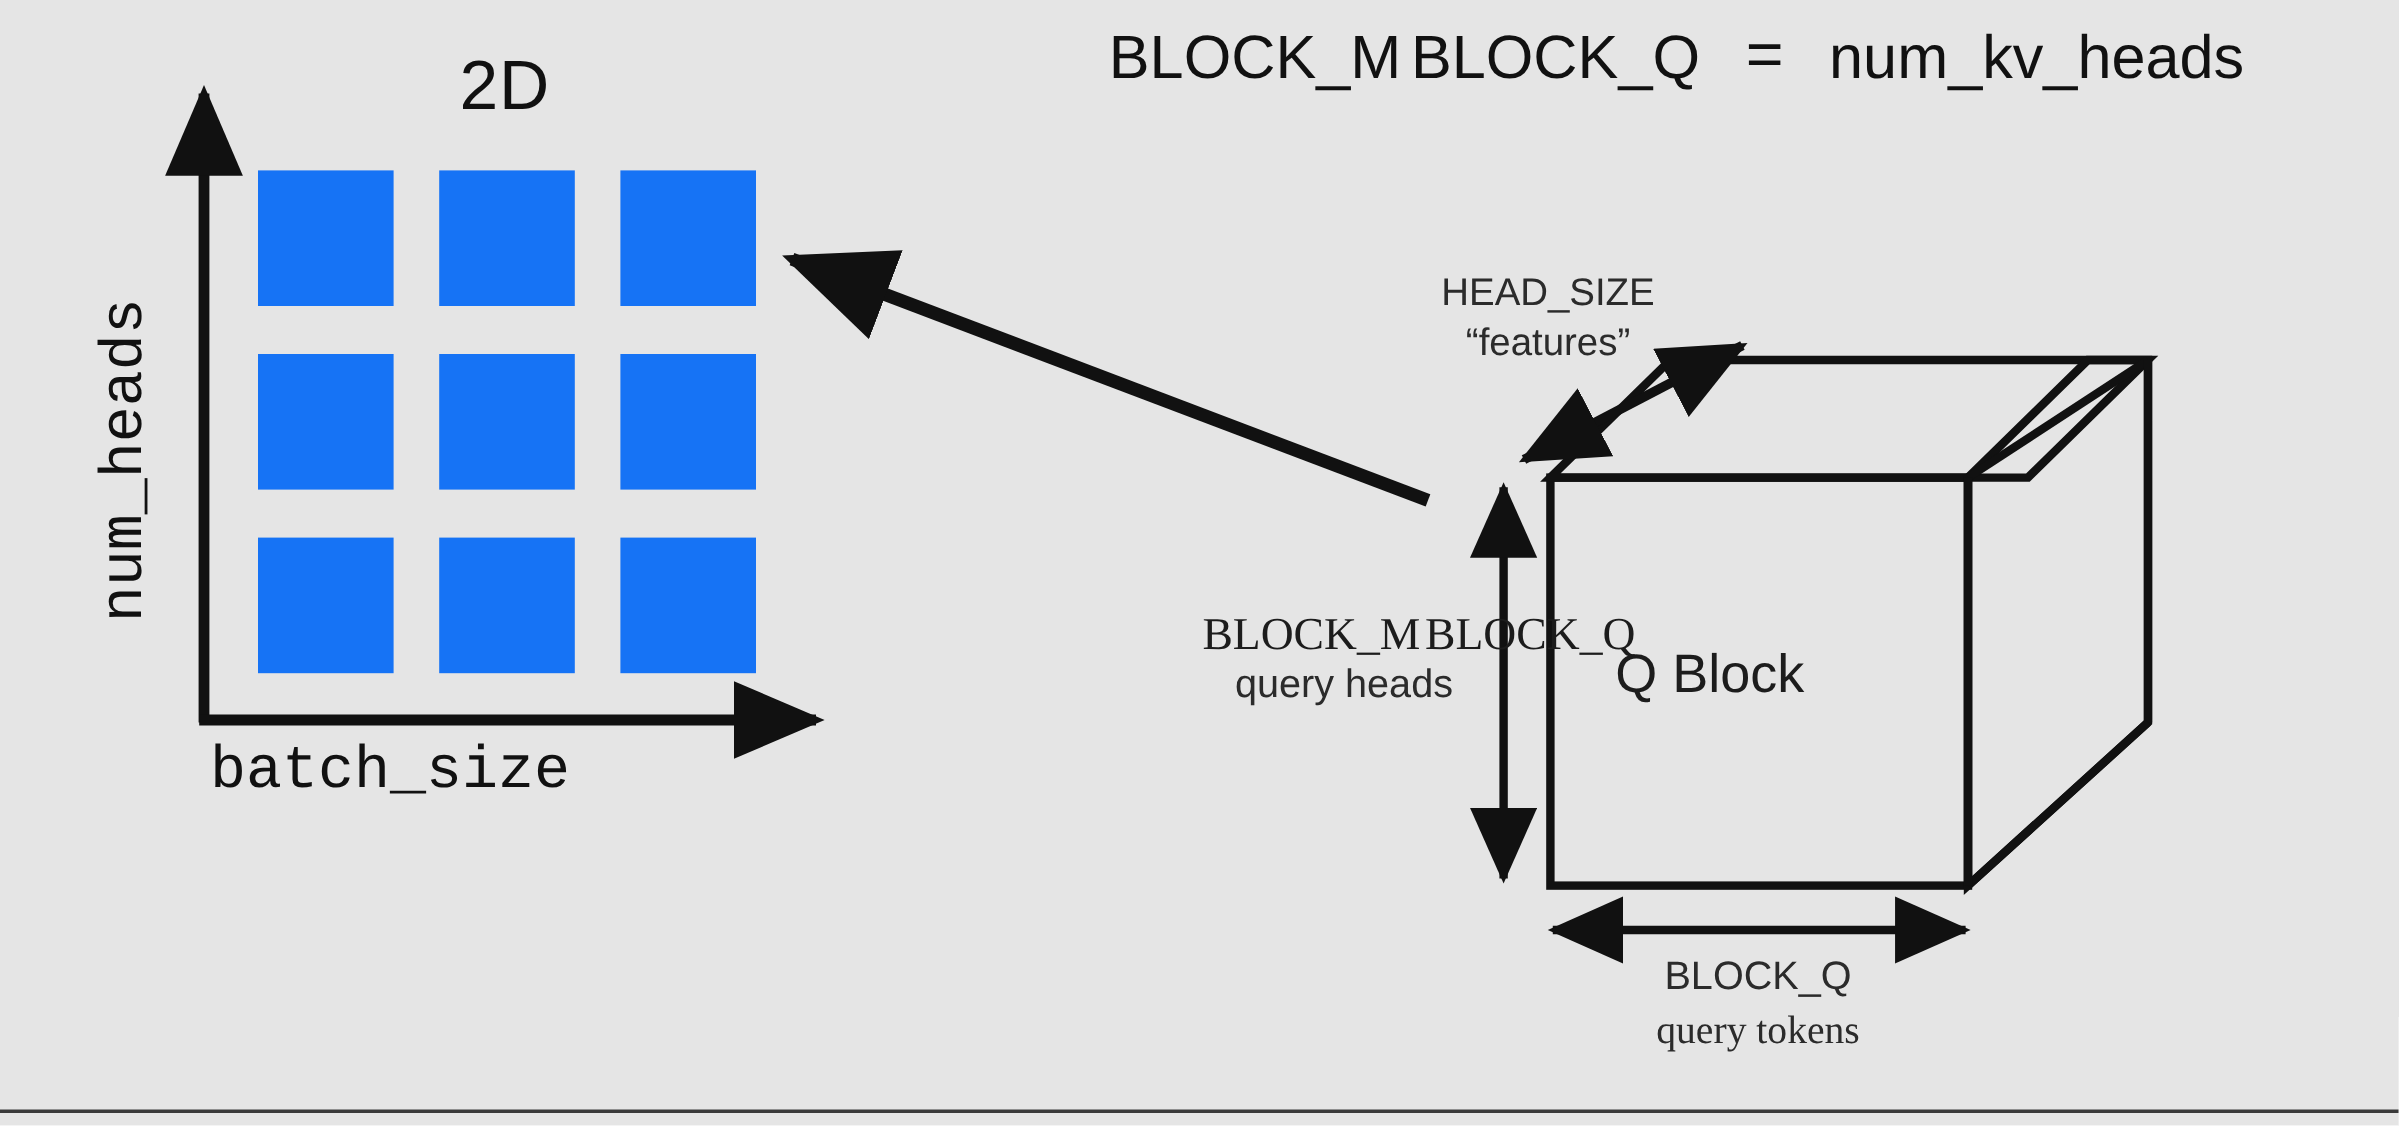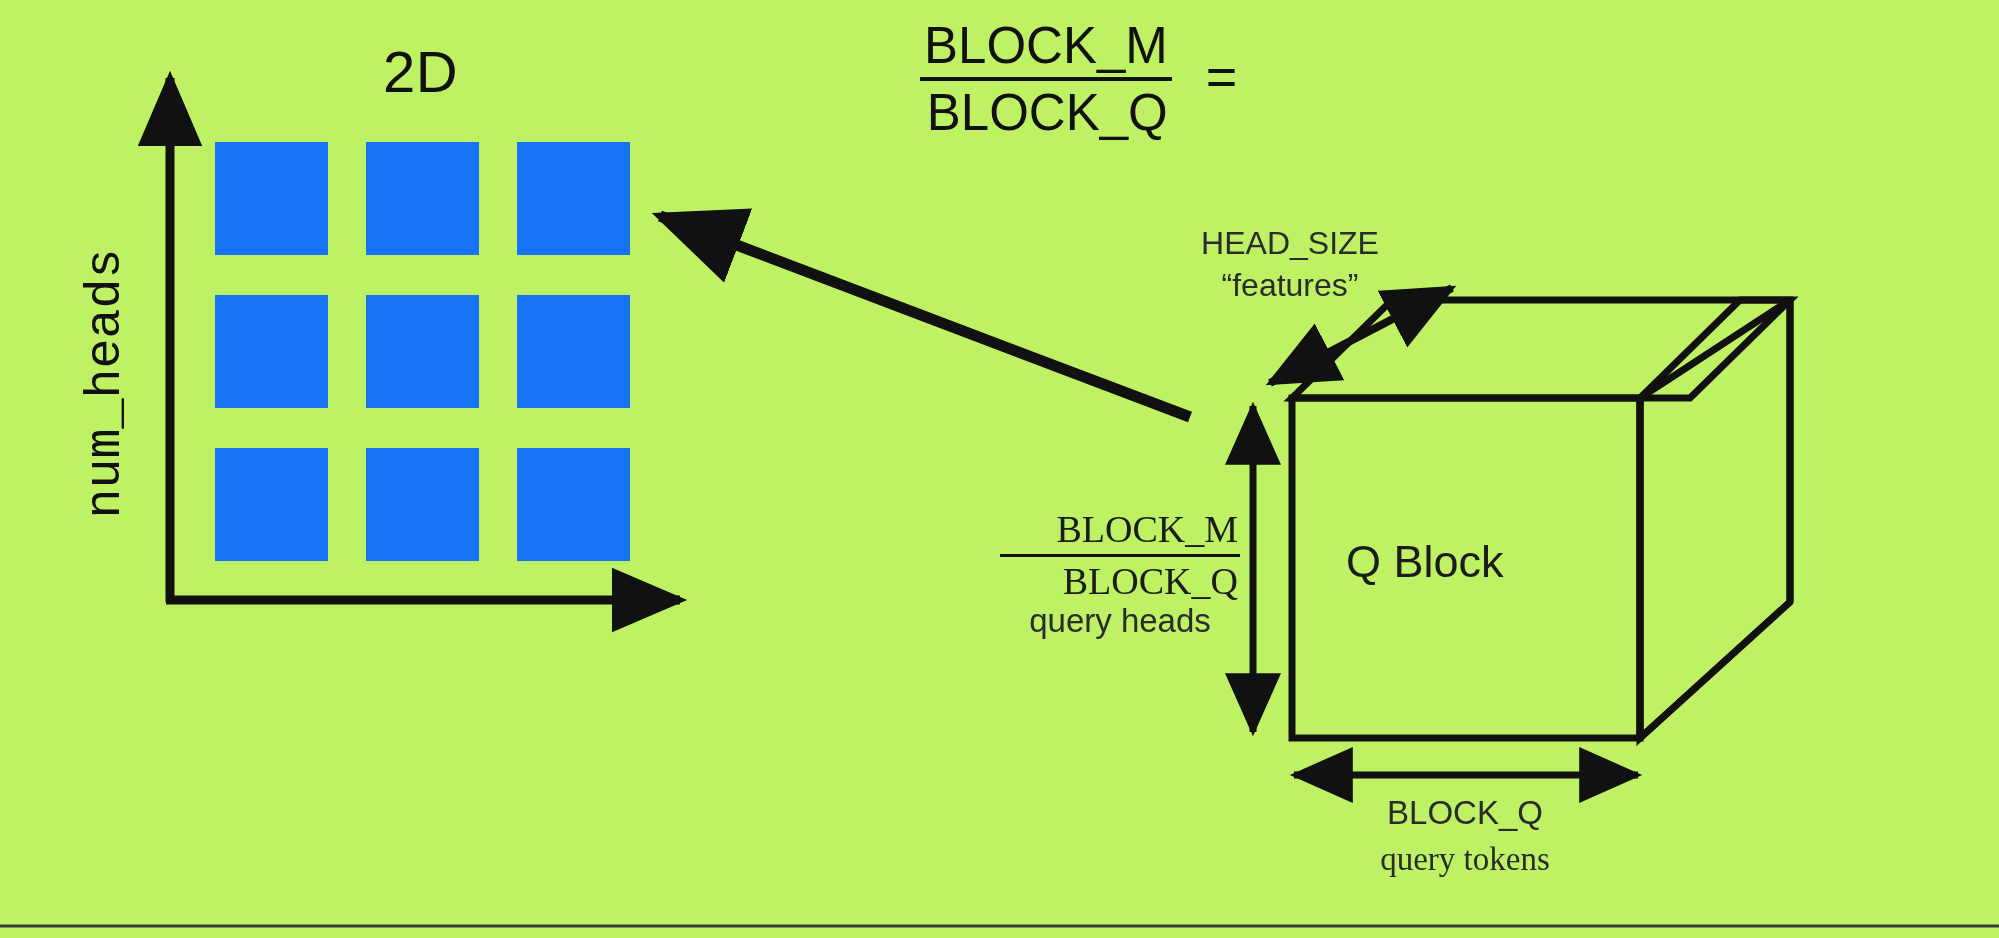--- a/index.html
+++ b/index.html
@@ -65,21 +65,21 @@
     left: 920px;
     top: 18px;
     display: flex;
     align-items: center;
     gap: 34px;
     font-family: "Liberation Sans", sans-serif;
     color: #111111;
   }
   .frac {
     display: flex;
-    flex-direction: column;
+    flex-direction: row;
     align-items: flex-end;
   }
   .frac .num, .frac .den {
     font-size: 51px;
     line-height: 1.08;
     white-space: nowrap;
     padding: 0 4px;
   }
   .frac .bar {
     height: 4px;
@@ -148,21 +148,21 @@
   #bottom-dim-label .sub {
     font-size: 33px;
     line-height: 1.4;
     white-space: nowrap;
     font-family: Liberation Serif, serif;
   }
 </style>
 </head>
 <body>
 
-<div id="stage" style="background: #bef264;">
+<div id="stage" style="background: #e5e5e5;">
 
   <svg class="layer" viewBox="0 0 1999 938">
     <defs>
       <marker id="ah" markerWidth="11" markerHeight="11" refX="8.4" refY="4" orient="auto" markerUnits="strokeWidth">
         <path d="M0,0 L9,4 L0,8 z" fill="#111111"></path>
       </marker>
       <marker id="ah-start" markerWidth="11" markerHeight="11" refX="8.4" refY="4" orient="auto-start-reverse" markerUnits="strokeWidth">
         <path d="M0,0 L9,4 L0,8 z" fill="#111111"></path>
       </marker>
       <marker id="ah-big" markerWidth="10" markerHeight="10" refX="7.6" refY="3.6" orient="auto" markerUnits="strokeWidth">
@@ -222,30 +222,32 @@
     <div class="cell abs" style="left: 517px; top: 295px; background: rgb(22, 115, 245);"></div>
     <div class="cell abs" style="left: 215px; top: 448px; background: rgb(22, 115, 245);"></div>
     <div class="cell abs" style="left: 366px; top: 448px; background: rgb(22, 115, 245);"></div>
     <div class="cell abs" style="left: 517px; top: 448px; background: rgb(22, 115, 245);"></div>
   </div>
 
   <div class="abs" id="grid-title">2D</div>
 
   <div class="abs" id="y-axis-label">num_heads</div>
 
+  <div class="abs" id="x-axis-label">batch_size</div>
 
   <div class="abs" id="equation">
     <div class="frac">
       <div class="num">BLOCK_M</div>
       <div class="bar"></div>
       <div class="den">BLOCK_Q</div>
     </div>
     <div id="eq-sign">=</div>
     <div class="frac">
       <div class="bar"></div>
+      <div class="den">num_kv_heads</div>
     </div>
   </div>
 
   <div class="abs" id="q-block-label">Q Block</div>
 
   <div class="abs" id="head-size-label">
     <div>HEAD_SIZE</div>
     <div>“features”</div>
   </div>
 

